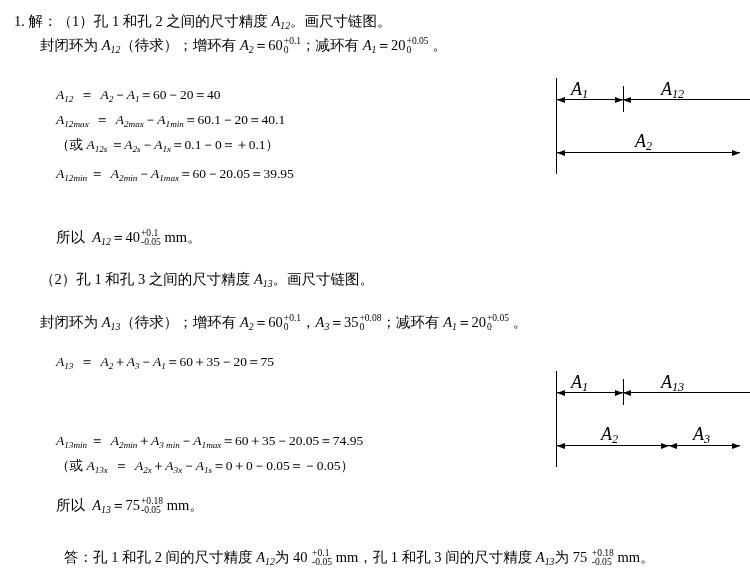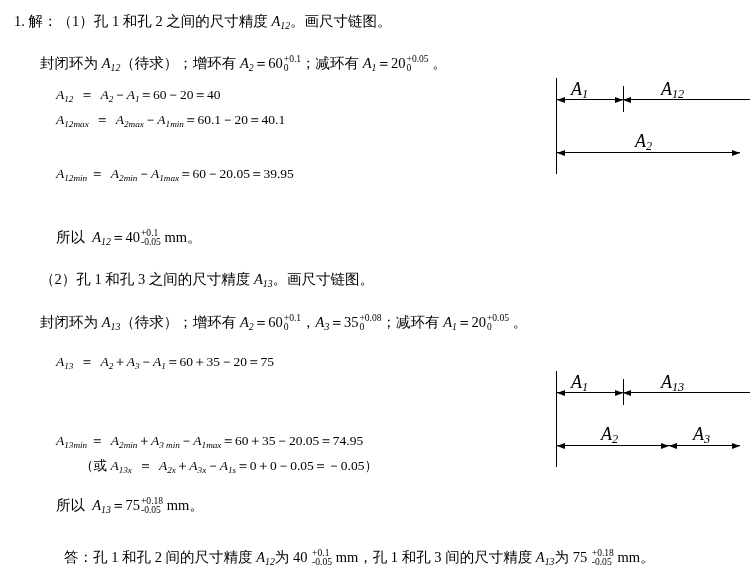--- a/index.html
+++ b/index.html
@@ -81,29 +81,32 @@
 </style>
 </head>
 <body>
 
 <div class="page">
 
   <div class="line ind1" style="top:14px;">
     <span>1. 解：（1）孔 1 和孔 2 之间的尺寸精度 </span><i class="v">A<span class="subit">12</span></i><span>。画尺寸链图。</span>
   </div>
 
-  <div class="line ind2" style="top:54px;">
+  <div class="line ind2" style="top:36px;">
     <span>封闭环为 </span><i class="v">A<span class="subit">12</span></i><span>（待求）；增环有 </span><i class="v">A<span class="subit">2</span></i>＝<span>60</span><span class="frac"><span>+0.1</span><span>0</span></span><span>；减环有 </span><i class="v">A<span class="subit">1</span></i>＝<span>20</span><span class="frac"><span>+0.05</span><span>0</span></span><span> 。</span>
   </div>
 
   <div class="line eq" style="top:88px;">
     <i class="v">A<span class="subit">12</span></i>&nbsp;&nbsp;＝&nbsp;&nbsp;<i class="v">A<span class="subit">2</span></i>－<i class="v">A<span class="subit">1</span></i>＝60－20＝40
   </div>
   <div class="line eq" style="top:113px;">
     <i class="v">A<span class="subit">12max</span></i>&nbsp;&nbsp;＝&nbsp;&nbsp;<i class="v">A<span class="subit">2max</span></i>－<i class="v">A<span class="subit">1min</span></i>＝60.1－20＝40.1
+  </div>
+  <div class="line eq" style="top:138px;">
+    （或 <i class="v">A<span class="subit">12s</span></i>&nbsp;＝<i class="v">A<span class="subit">2s</span></i>－<i class="v">A<span class="subit">1x</span></i>＝0.1－0＝＋0.1）
   </div>
   <div class="line eq" style="top:167px;">
     <i class="v">A<span class="subit">12min</span></i>&nbsp;＝&nbsp;&nbsp;<i class="v">A<span class="subit">2min</span></i>－<i class="v">A<span class="subit">1max</span></i>＝60－20.05＝39.95
   </div>
 
   <div class="line ind3" style="top:228px;">
     <span>所以 </span>&nbsp;<i class="v">A<span class="subit">12</span></i>＝<span>40</span><span class="frac"><span>+0.1</span><span>-0.05</span></span><span> mm。</span>
   </div>
 
   <div class="line ind2" style="top:272px;">
@@ -113,21 +116,21 @@
   <div class="line ind2" style="top:313px;">
     <span>封闭环为 </span><i class="v">A<span class="subit">13</span></i><span>（待求）；增环有 </span><i class="v">A<span class="subit">2</span></i>＝<span>60</span><span class="frac"><span>+0.1</span><span>0</span></span><span>，</span><i class="v">A<span class="subit">3</span></i>＝<span>35</span><span class="frac"><span>+0.08</span><span>0</span></span><span>；减环有 </span><i class="v">A<span class="subit">1</span></i>＝<span>20</span><span class="frac"><span>+0.05</span><span>0</span></span><span> 。</span>
   </div>
 
   <div class="line eq" style="top:355px;">
     <i class="v">A<span class="subit">13</span></i>&nbsp;&nbsp;＝&nbsp;&nbsp;<i class="v">A<span class="subit">2</span></i>＋<i class="v">A<span class="subit">3</span></i>－<i class="v">A<span class="subit">1</span></i>＝60＋35－20＝75
   </div>
   <div class="line eq" style="top:434px;">
     <i class="v">A<span class="subit">13min</span></i>&nbsp;＝&nbsp;&nbsp;<i class="v">A<span class="subit">2min</span></i>＋<i class="v">A<span class="subit">3 min</span></i>－<i class="v">A<span class="subit">1max</span></i>＝60＋35－20.05＝74.95
   </div>
-  <div class="line eq" style="top:459px;margin-left:24px;">
+  <div class="line eq" style="top:459px;">
     （或 <i class="v">A<span class="subit">13x</span></i>&nbsp;&nbsp;＝&nbsp;&nbsp;<i class="v">A<span class="subit">2x</span></i>＋<i class="v">A<span class="subit">3x</span></i>－<i class="v">A<span class="subit">1s</span></i>＝0＋0－0.05＝－0.05）
   </div>
 
   <div class="line ind3" style="top:496px;">
     <span>所以 </span>&nbsp;<i class="v">A<span class="subit">13</span></i>＝<span>75</span><span class="frac"><span>+0.18</span><span>-0.05</span></span><span> mm。</span>
   </div>
 
   <div class="line" style="top:548px; left:64px;">
     <span>答：孔 1 和孔 2 间的尺寸精度 </span><i class="v">A<span class="subit">12</span></i><span>为 40 </span><span class="frac"><span>+0.1</span><span>-0.05</span></span><span> mm，孔 1 和孔 3 间的尺寸精度 </span><i class="v">A<span class="subit">13</span></i><span>为 75 </span><span class="frac"><span>+0.18</span><span>-0.05</span></span><span> mm。</span>
   </div>

